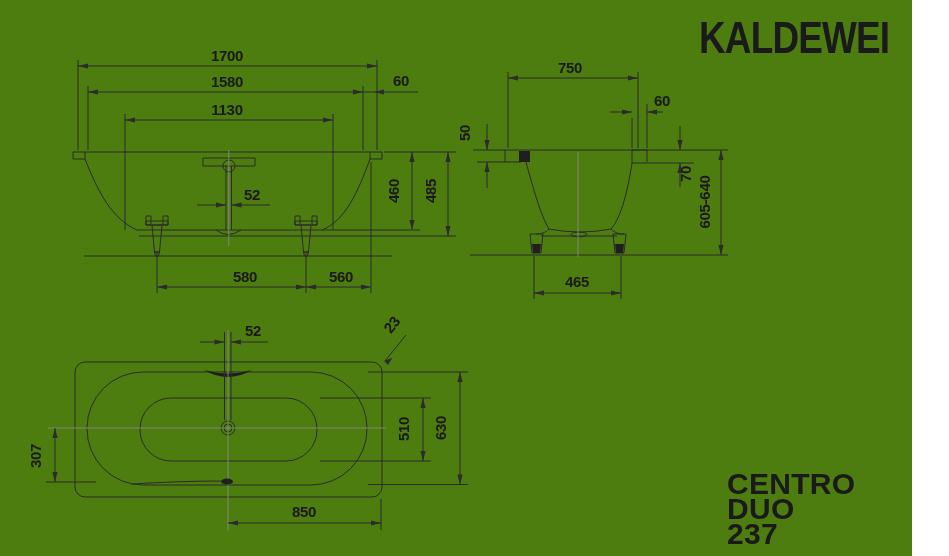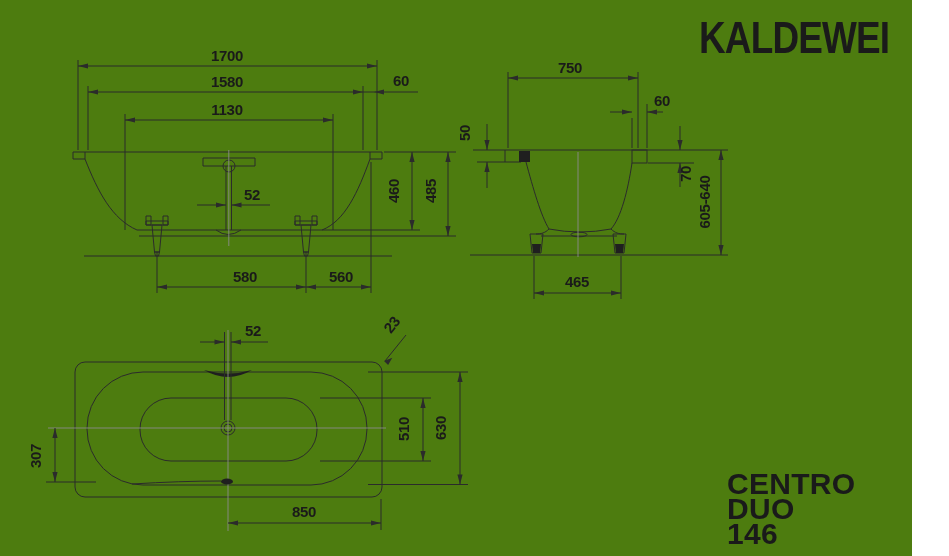--- a/index.html
+++ b/index.html
@@ -137,16 +137,16 @@
       <text class="dim-text" x="41" y="456" text-anchor="middle" transform="rotate(-90 41 456)">307</text>
       <text class="dim-text" x="409" y="429" text-anchor="middle" transform="rotate(-90 409 429)">510</text>
       <text class="dim-text" x="446" y="428" text-anchor="middle" transform="rotate(-90 446 428)">630</text>
       <text class="dim-text" x="304" y="517" text-anchor="middle">850</text>
     </g>
   </svg>
 
   <div class="logo">KALDEWEI</div>
   <div class="product">
     <div>CENTRO DUO</div>
-    <div>146</div>
+    <div>237</div>
   </div>
 
 </div>
 
 </body></html>

